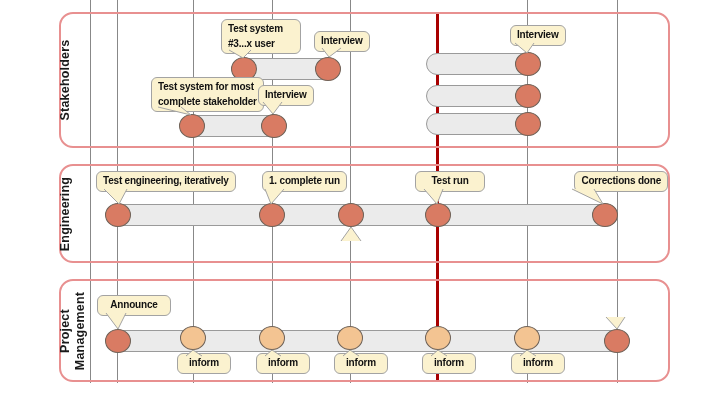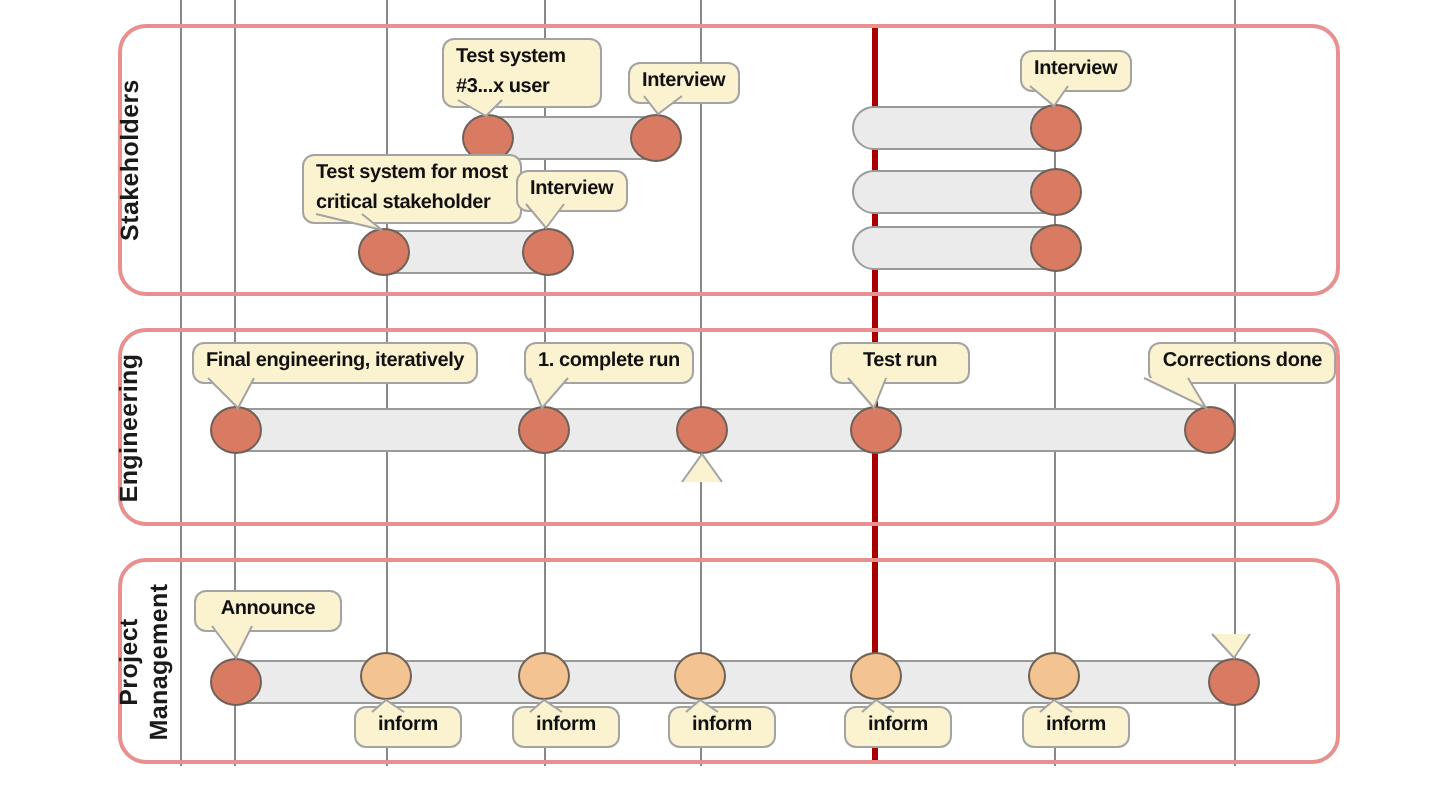--- a/index.html
+++ b/index.html
@@ -73,30 +73,30 @@
     <div class="milestone" style="left: 604px; top: 329px; background: rgb(217, 123, 99); border-color: rgb(110, 98, 88);"></div>
     <div class="callout" style="top: 19px; background: rgb(251, 242, 207); border-color: rgb(163, 163, 163); text-align: left; left: 221px; min-width: 80px;">
       <div>Test system</div>
       <div>#3...x user</div>
     </div>
     <div class="callout" style="top: 31px; background: rgb(251, 242, 207); border-color: rgb(163, 163, 163); text-align: center; left: 314px;">
       <div>Interview</div>
     </div>
     <div class="callout" style="top: 77px; background: rgb(251, 242, 207); border-color: rgb(163, 163, 163); text-align: left; left: 151px;">
       <div>Test system for most</div>
-      <div>critical stakeholder</div>
+      <div>complete stakeholder</div>
     </div>
     <div class="callout" style="top: 85px; background: rgb(251, 242, 207); border-color: rgb(163, 163, 163); text-align: center; left: 258px;">
       <div>Interview</div>
     </div>
     <div class="callout" style="top: 25px; background: rgb(251, 242, 207); border-color: rgb(163, 163, 163); text-align: center; left: 510px;">
       <div>Interview</div>
     </div>
     <div class="callout" style="top: 171px; background: rgb(251, 242, 207); border-color: rgb(163, 163, 163); text-align: center; left: 96px;">
-      <div>Final engineering, iteratively</div>
+      <div>Test engineering, iteratively</div>
     </div>
     <div class="callout" style="top: 171px; background: rgb(251, 242, 207); border-color: rgb(163, 163, 163); text-align: left; left: 262px;">
       <div>1. complete run</div>
     </div>
     <div class="callout" style="top: 171px; background: rgb(251, 242, 207); border-color: rgb(163, 163, 163); text-align: center; left: 415px; min-width: 70px;">
       <div>Test run</div>
     </div>
     <div class="callout" style="top: 171px; background: rgb(251, 242, 207); border-color: rgb(163, 163, 163); text-align: left; right: 52px;">
       <div>Corrections done</div>
     </div>

